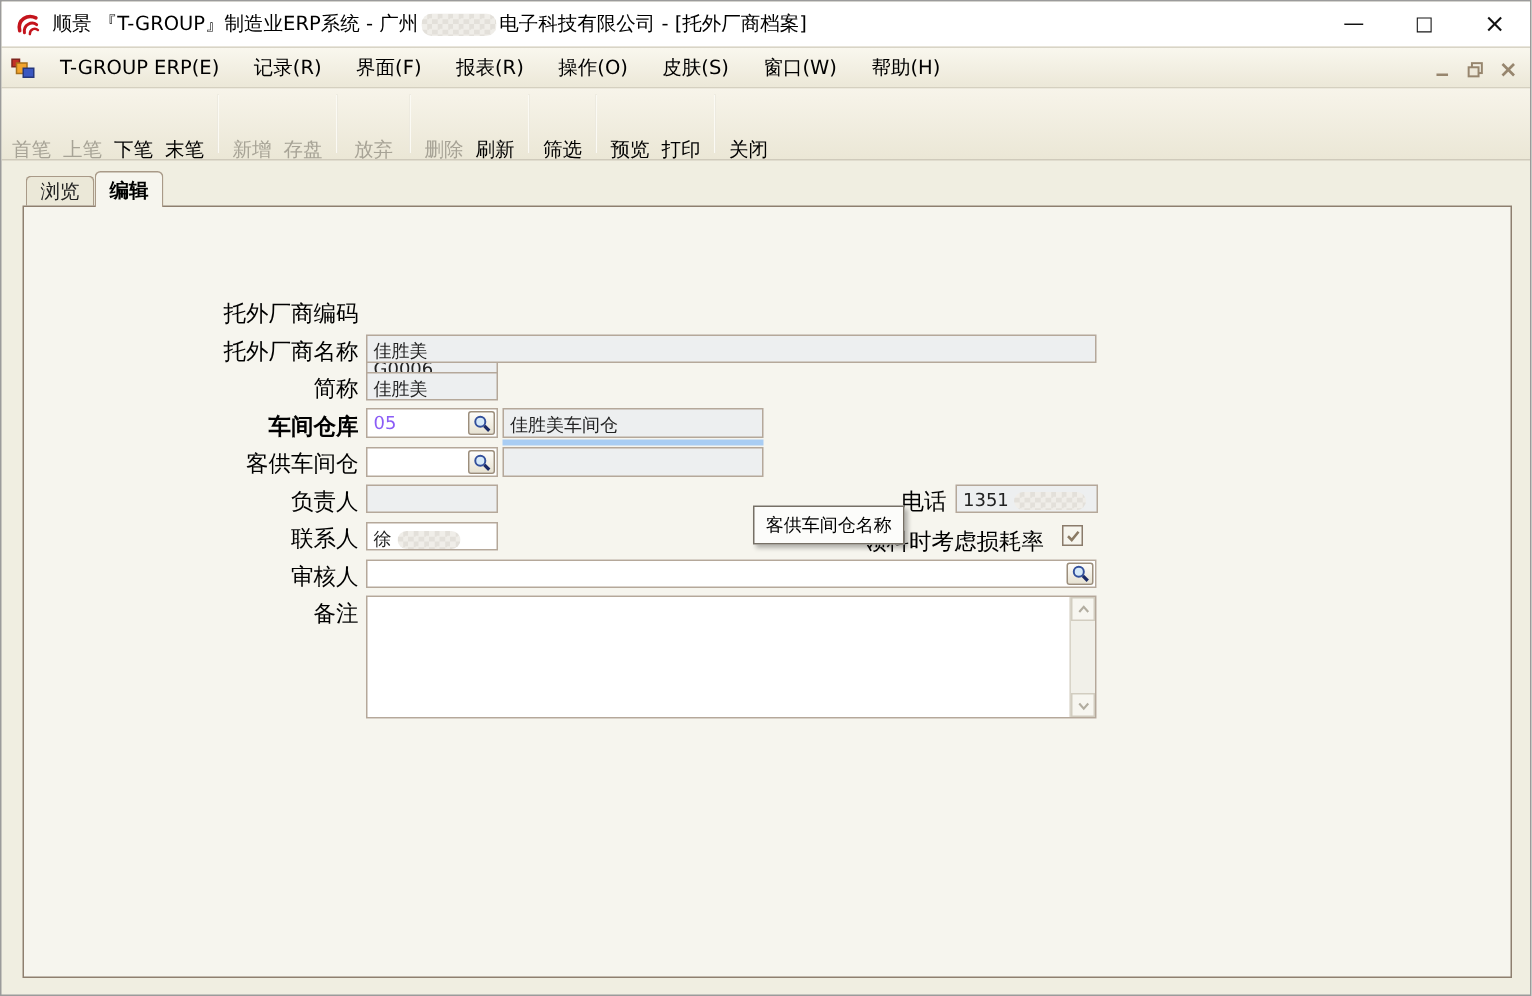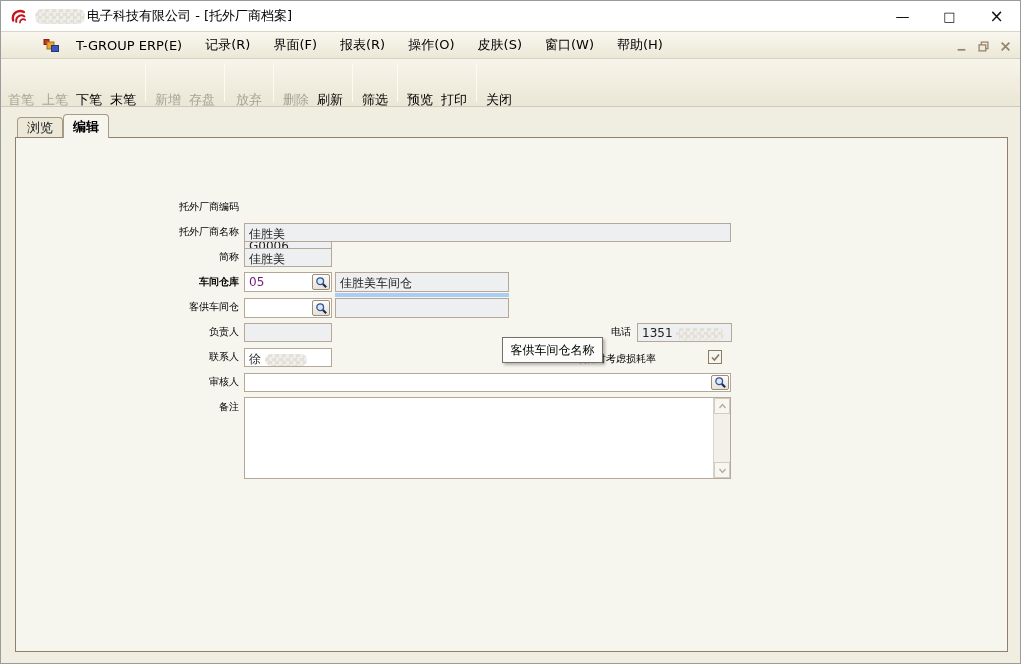--- a/index.html
+++ b/index.html
@@ -12,21 +12,21 @@
   .titlebar .logo { margin:0 7px 0 9px; width:18px; height:18px; }
   .title-text { font-size:13px; color:#000; display:flex; align-items:center; gap:2px; }
   .win-controls { position:absolute; right:0; top:0; height:30px; display:flex; }
   .win-btn { width:47px; height:30px; display:flex; align-items:center; justify-content:center; font-size:14px; color:#111; cursor:default; }
   .win-btn.max { font-size:13px; }
   .win-btn.close { font-size:17px; }
 
   
   .menubar { position:absolute; left:0; top:30px; width:100%; height:28px;
     background:linear-gradient(#f9f7ee,#ece8d8); border-top:1px solid #d8d4c6; border-bottom:1px solid #d5d0c0;
-    display:flex; align-items:center;padding-left:36px; }
+    display:flex; align-items:center; }
   .menu-grip { margin:0 8px 0 6px; width:17px; height:17px; }
   .menu-item { font-size:13px; color:#000; padding:4px 8px; margin-right:7px; }
   .mdi-controls { position:absolute; right:8px; top:0; height:28px; display:flex; align-items:center; gap:9px; }
   .mdi-btn { width:13px; height:13px; display:flex; align-items:center; justify-content:center; }
 
   
   .toolbar { position:absolute; left:0; top:58px; width:100%; height:48px;
     background:linear-gradient(#f7f4ea,#ebe7d6); border-bottom:1px solid #cfcabb;
     display:flex; align-items:stretch; padding-left:3px; }
   .tbtn { width:34px; display:flex; flex-direction:column; align-items:center; justify-content:center; gap:1px; padding-top:2px; }
@@ -36,25 +36,25 @@
 
   
   .tab { position:absolute; top:113px; height:24px; padding:0 9px; display:flex; align-items:center;
     font-size:13px; border:1px solid #a99a88; border-bottom:none; border-radius:4px 4px 0 0; }
   .tab.inactive { left:16px; top:116px; height:21px; background:#ebe8d8; color:#222; }
   .tab.active { left:62px; background:#f6f5ee; font-weight:bold; z-index:3; }
   .panel { position:absolute; left:14px; top:136px; width:993px; height:515px; background:#f6f5ee;
     border:1px solid #8e7f6f; z-index:2; }
 
   
-  .flabel { position:absolute; font-size:10px; color:#000; text-align:right; width:130px; z-index:4; }
+  .flabel { position:absolute; font-size:15px; color:#000; text-align:right; width:130px; z-index:4; }
   .field { position:absolute; height:19px; background:#edeff0; border:1px solid #b5a89a; font-size:12px; color:#222;
     padding:2px 4px; z-index:4; overflow:hidden; white-space:nowrap; }
   .field.white { background:#fff; }
-  .combo { position:absolute; height:20px; background:#fff; border:1px solid #b5a89a; font-size:12px; color:#701a75; z-index:4; }
+  .combo { position:absolute; height:20px; background:#fff; border:1px solid #b5a89a; font-size:12px; color:#8b5cf6; z-index:4; }
   .combo .cval { position:absolute; left:4px; top:2px; }
   .lookup { position:absolute; right:1px; top:1px; width:18px; height:16px;
     background:linear-gradient(#fefdfa,#e7e2d2); border:1px solid #9c8e7c; border-radius:2px;
     display:flex; align-items:center; justify-content:center; }
   .focusbar { position:absolute; left:334px; top:292px; width:174px; height:4px; background:#a9cdf3; z-index:4; }
   .redact { display:inline-block; height:14px; border-radius:7px; vertical-align:middle;
     background:conic-gradient(#e3e0da 90deg,#efede8 90deg 180deg,#e3e0da 180deg 270deg,#f0eee9 270deg) 0 0/7px 7px; }
   .checkbox { position:absolute; left:707px; top:349px; width:14px; height:14px; background:#f6f5ee;
     border:1px solid #8a7b6b; display:flex; align-items:center; justify-content:center; z-index:4; }
   .tooltip { position:absolute; left:501px; top:336px; width:101px; height:26px; background:#fcfcfa;
@@ -72,20 +72,21 @@
 
 <div class="page">
 
   <div class="titlebar">
     <svg class="logo" viewBox="0 0 20 20">
       <path d="M3.5 15 C1.5 6.5 9.5 2.5 15.5 5.5" stroke="#c4141c" stroke-width="2.6" fill="none" stroke-linecap="round"></path>
       <path d="M7 16.5 C6 10.5 12.5 7.5 16 10.5" stroke="#c4141c" stroke-width="2.2" fill="none" stroke-linecap="round"></path>
       <path d="M11 17.5 C11 13.5 15 12.5 17 14.5" stroke="#c4141c" stroke-width="1.8" fill="none" stroke-linecap="round"></path>
     </svg>
     <div class="title-text">
+      <span>顺景 『T-GROUP』制造业ERP系统 - 广州</span>
       <span class="redact" style="width:50px; height:15px;"></span>
       <span>电子科技有限公司 - [托外厂商档案]</span>
     </div>
     <div class="win-controls">
       <span class="win-btn">—</span>
       <span class="win-btn max">□</span>
       <span class="win-btn close">×</span>
     </div>
   </div>
 

